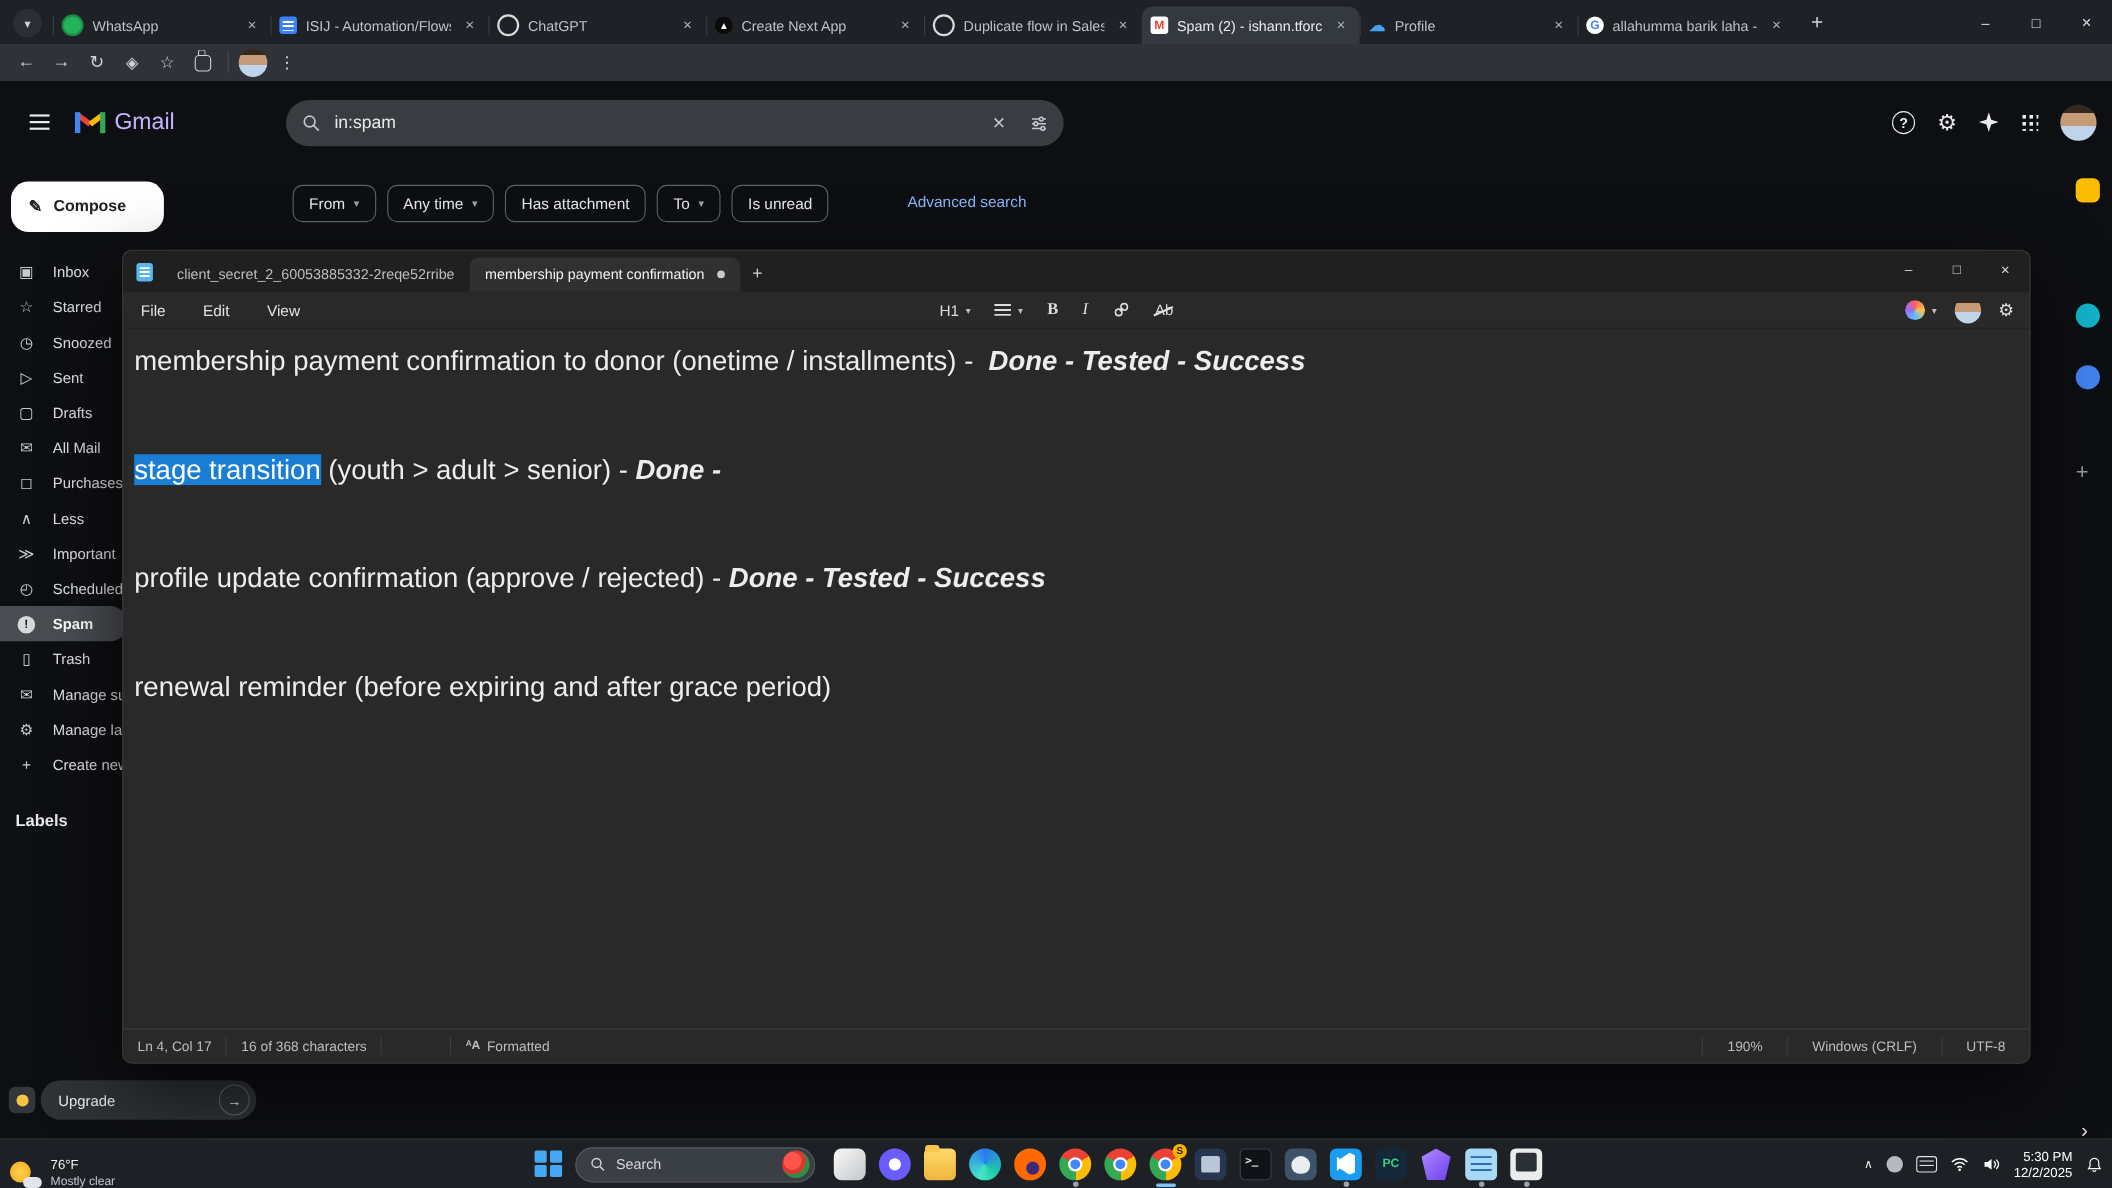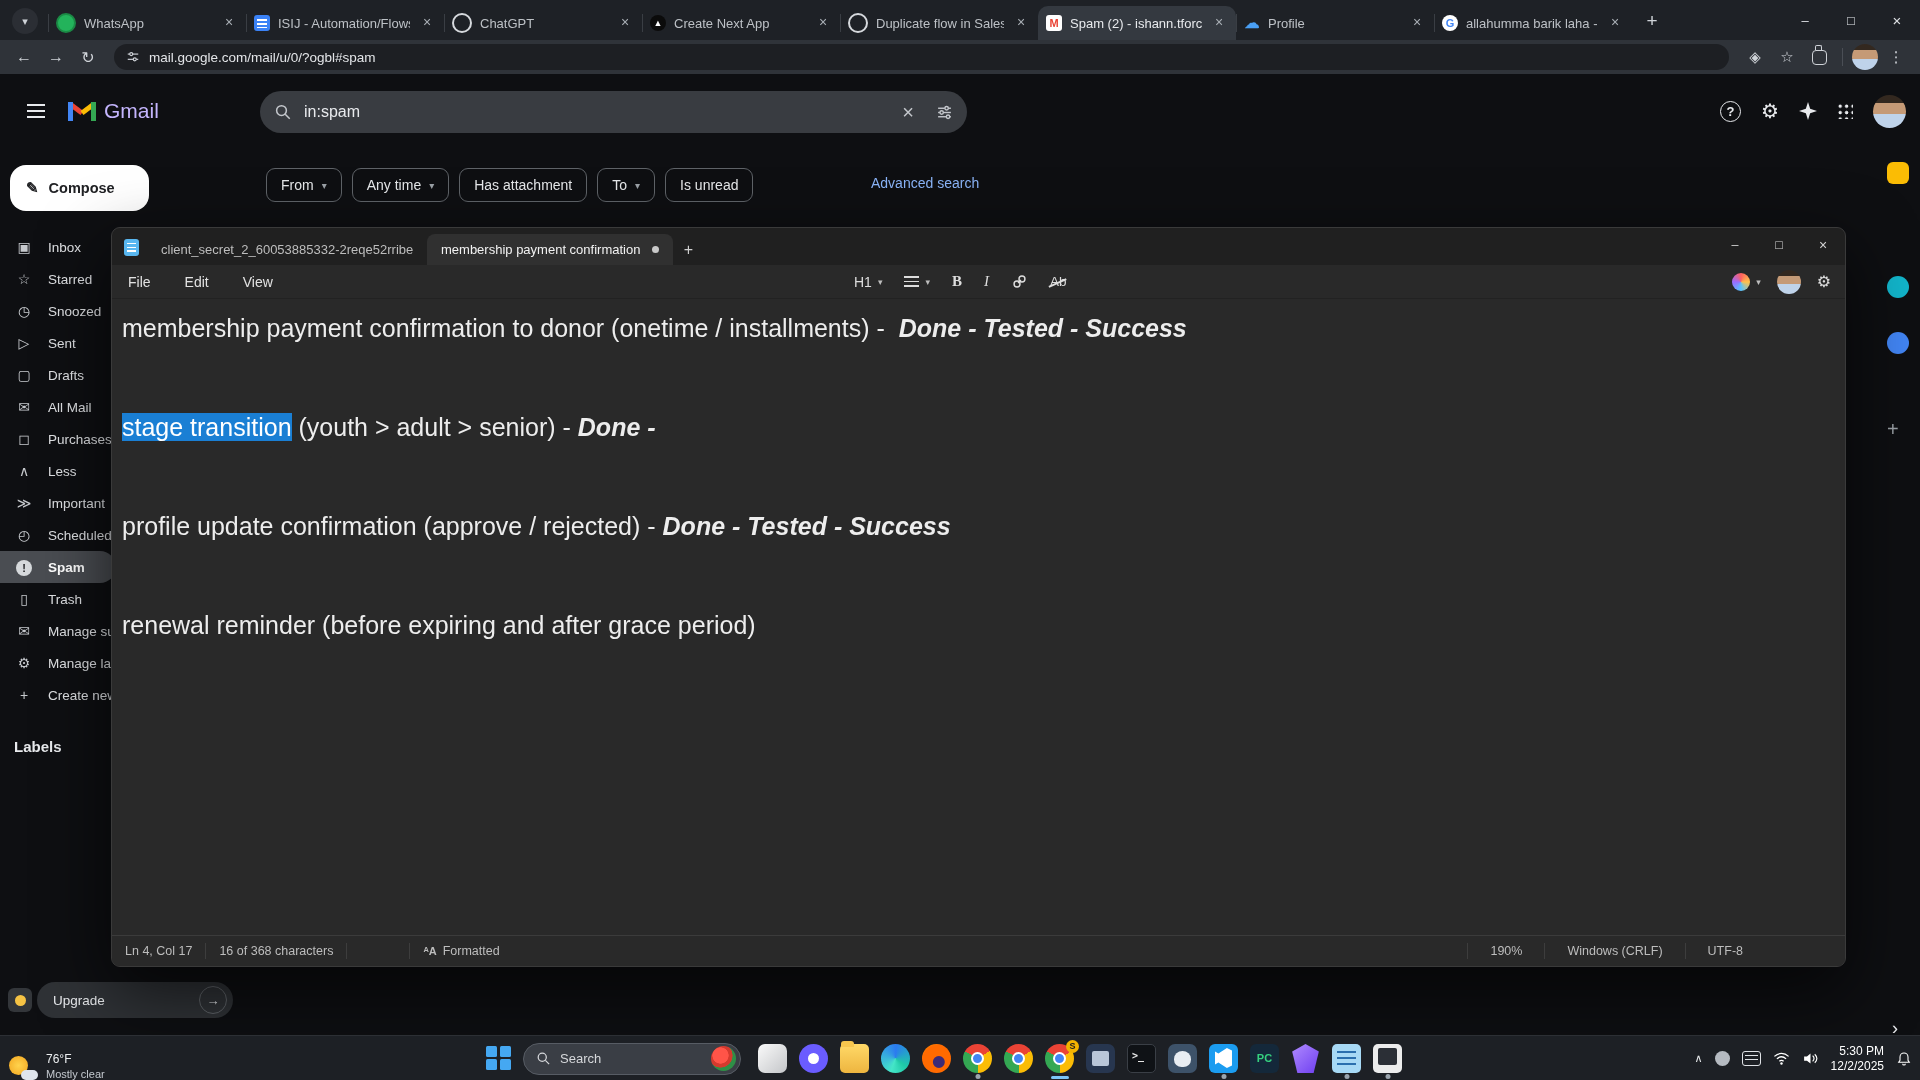--- a/index.html
+++ b/index.html
@@ -108,21 +108,21 @@
     font-family:Liberation Sans, sans-serif;font-size:25px;color:#ededed}
   .np-line{height:33px;line-height:33px;margin-bottom:66px;white-space:pre}
   .seg-emph{font-weight:700;font-style:italic}
   .seg-sel{background:#1a7fd4;color:#fff}
   #np-status{position:absolute;left:0;bottom:0;right:0;height:30px;background:#292929;border-top:1px solid #3b3b3b;
     display:flex;align-items:center;font-size:12.5px;color:#bdbdbd}
   .st{display:flex;align-items:center;height:16px;padding:0 13px;border-right:1px solid #3d3d3d;gap:6px}
   .st.noline{border-right:none}
   .st-gap{width:62px;height:16px;border-right:1px solid #3d3d3d}
   .fmticon{position:relative;font-weight:700;font-size:11px;color:#bdbdbd}
-  #st-right{margin-left:auto;display:flex;padding-right:80px}
+  #st-right{margin-left:auto;display:flex;}
   #st-right .st{border-right:none;border-left:1px solid #3d3d3d;padding:0 22px}
   
   #taskbar{position:absolute;left:0;top:1035px;width:1920px;height:45px;background:#1d2025;border-top:1px solid #2c2f34;z-index:50}
   #tb-weather{position:absolute;left:8px;top:16px;display:flex;gap:8px;color:#eceef0}
   .wicon{position:relative;width:30px;height:32px}
   .wicon .sun{position:absolute;left:1px;top:4px;width:19px;height:19px;border-radius:50%;background:radial-gradient(#ffd34d,#f2a51f)}
   .wicon .cloudpart{position:absolute;right:0;bottom:4px;width:17px;height:10px;border-radius:8px;background:#dfe5ec}
   #tb-weather .t1{font-size:12px;line-height:15px}
   #tb-weather .t2{font-size:11px;line-height:14px;color:#c4c9cf}
   #tb-center{position:absolute;left:486px;top:0;height:45px;display:flex;align-items:center;gap:11px}
@@ -225,31 +225,20 @@
   <div id="wincontrols">
     <span>–</span>
     <span>□</span>
     <span style="font-size:15px">×</span>
   </div>
 </div>
 <div id="toolbar">
   <span class="navbtn">←</span>
   <span class="navbtn">→</span>
   <span class="navbtn">↻</span>
-  <div id="urlbar">
-    <svg width="14" height="14" viewBox="0 0 24 24">
-      <g stroke="#cfd3d8" stroke-width="2" fill="none">
-        <line x1="3" y1="7" x2="21" y2="7"></line>
-          <circle cx="9" cy="7" r="2.6" fill="#1d1f23"></circle>
-        <line x1="3" y1="16" x2="21" y2="16"></line>
-          <circle cx="15" cy="16" r="2.6" fill="#1d1f23"></circle>
-      </g>
-    </svg>
-    <span>mail.google.com/mail/u/0/?ogbl#spam</span>
-  </div>
   <span class="tbicon">◈</span>
   <span class="tbicon">☆</span>
   <span class="tbicon">
       <span class="extbox"></span>
     </span>
   <span class="vsep"></span>
   <span class="avatar" style="width:26px;height:26px"></span>
   <span class="tbicon">⋮</span>
 </div>
 
@@ -306,21 +295,21 @@
         <span>Has attachment</span>
       </div>
       <div class="chip">
         <span>To</span>
         <span class="chip-arrow">▾</span>
       </div>
       <div class="chip">
         <span>Is unread</span>
       </div>
     </div>
-  <span id="advsearch" style="position:absolute;left:861px;top:101px">Advanced search</span>
+  <span id="advsearch" style="position:absolute;left:815px;top:101px">Advanced search</span>
   <div id="compose">
     <span class="pencil">✎</span>
     <span>Compose</span>
   </div>
   <div id="sblist">
       <div class="sbitem">
         <span class="sbicon">▣</span>
         <span class="sblabel">Inbox</span>
       </div>
       <div class="sbitem">

